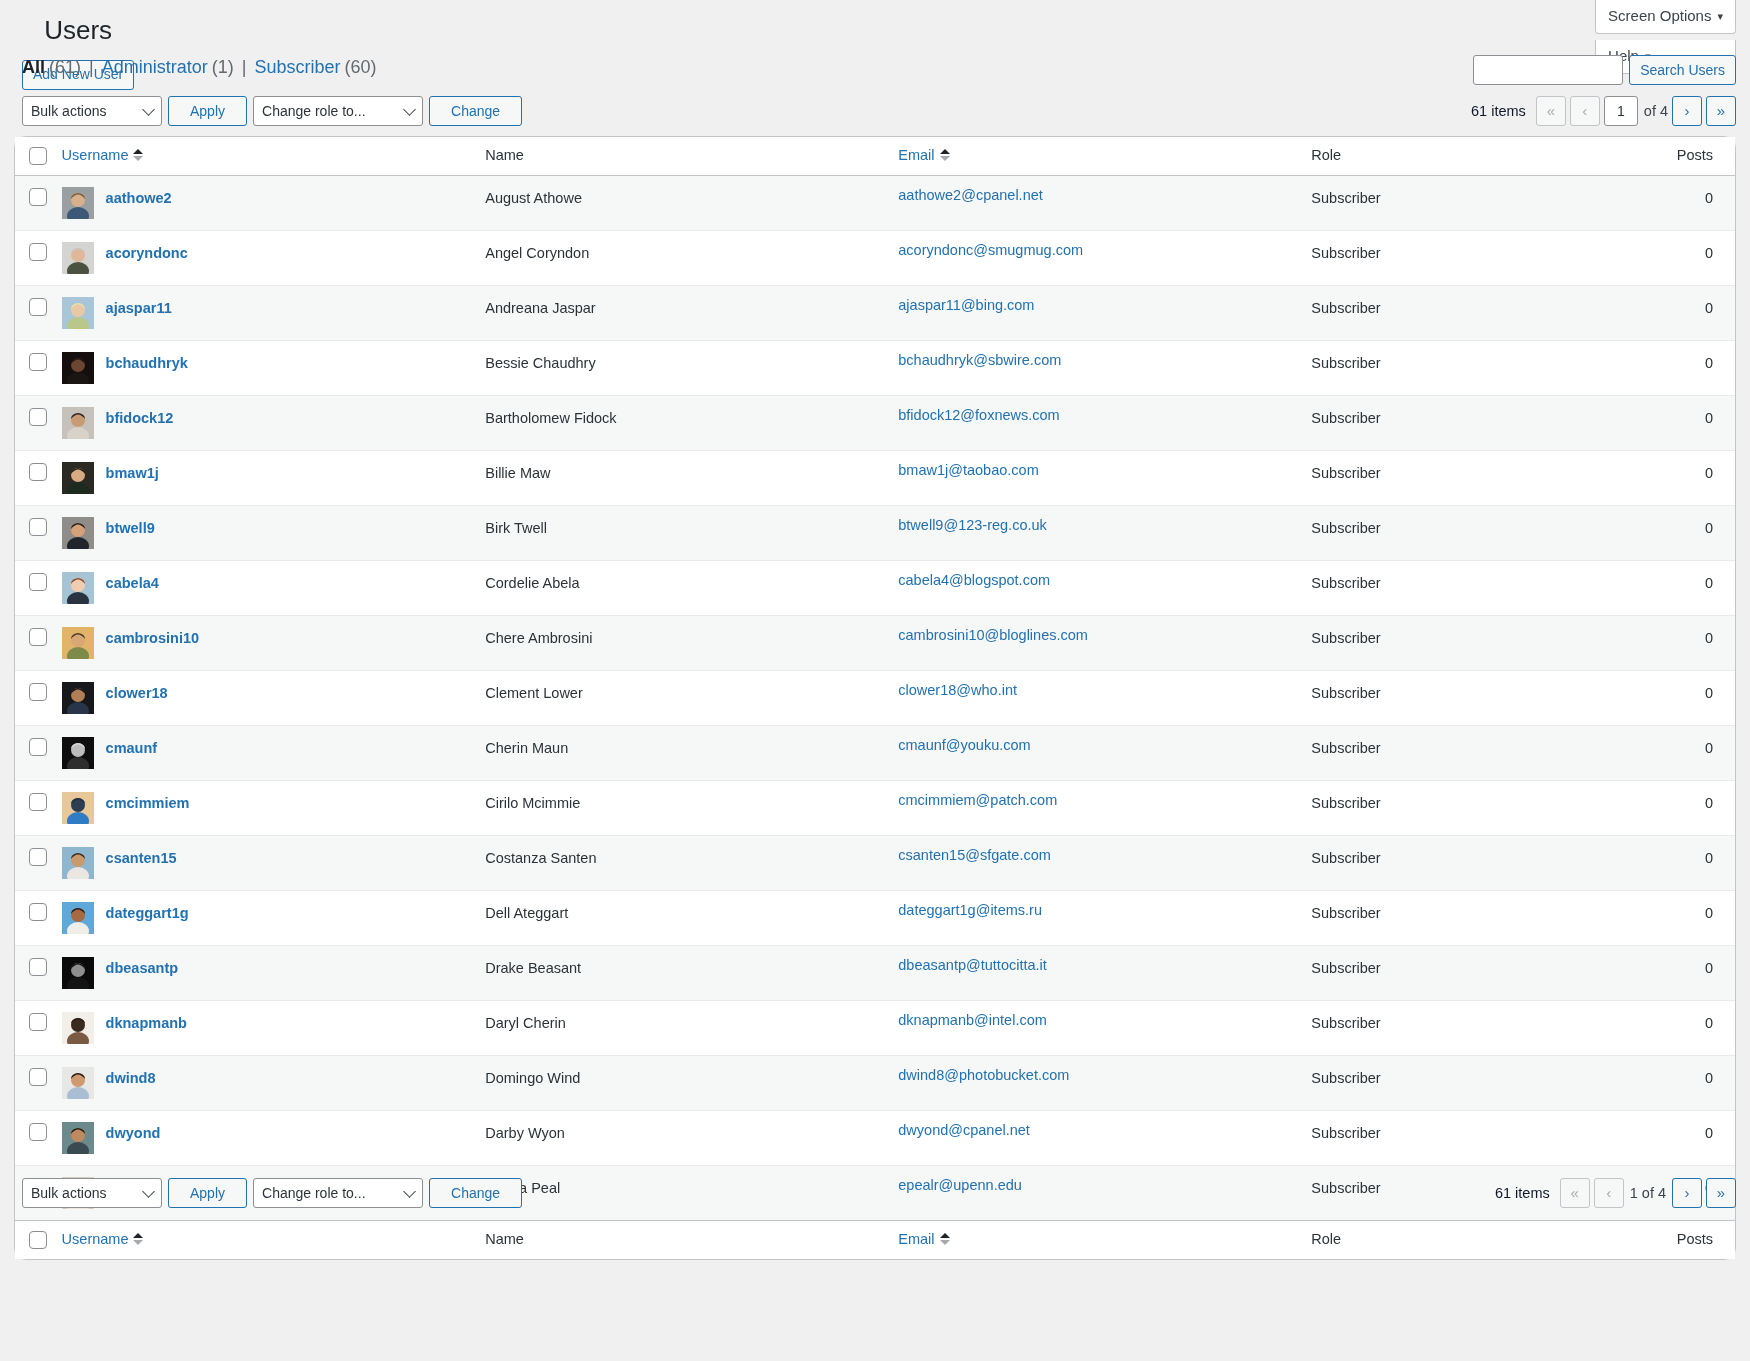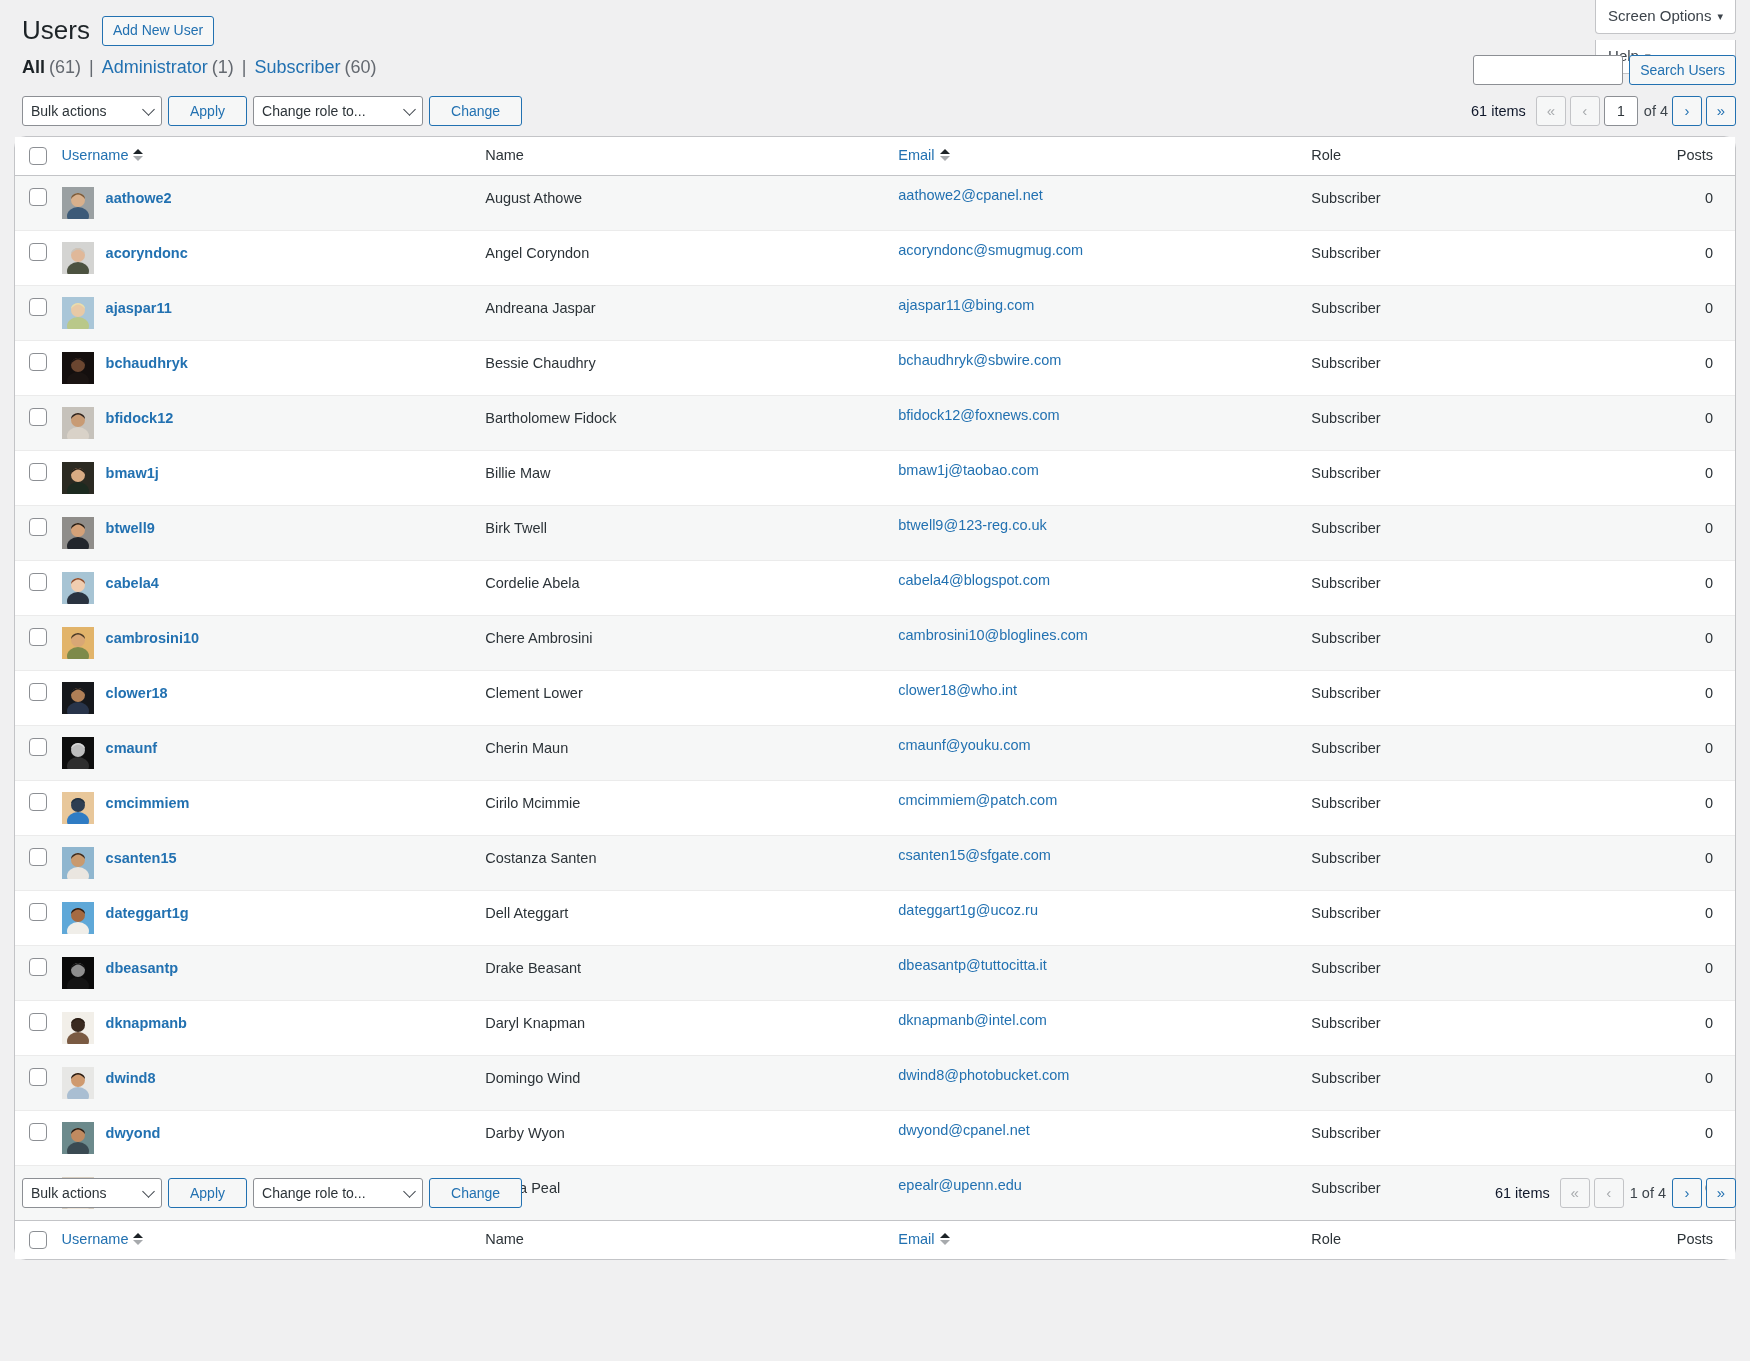--- a/index.html
+++ b/index.html
@@ -28,21 +28,21 @@
     padding: 7px 12px 8px 12px;
     line-height: 1.2;
     cursor: pointer;
     white-space: nowrap;
   }
   .meta-btn .caret { font-size: 11px; margin-left: 6px; position: relative; top: -1px; }
 
   
   .title-row {
     position: absolute; left: 22px; top: 14px;
-    display: flex; align-items: center; gap: 12px;
+    display: flex; align-items: center; gap: 12px; flex-direction: column;
   }
   .page-title {
     font-size: 26px; font-weight: 400; color: #1d2327;
     margin: 0; line-height: 1.3;
   }
   .page-title-action {
     display: inline-block;
     font-size: 14px;
     color: #2271b1;
     border: 1px solid #2271b1;
@@ -591,21 +591,21 @@
                   <rect width="32" height="32" fill="#5fa8d8"></rect>
                   <ellipse cx="16" cy="29" rx="11" ry="9" fill="#f0eee9"></ellipse>
                   <circle cx="16" cy="13" r="7" fill="#a56a42"></circle>
                   <path d="M9 12 Q16 3 23 12 Q23 7 16 6 Q9 7 9 12 Z" fill="#2a1a12"></path>
                 </svg>
               </span>
               <a class="user-link">dateggart1g</a>
             </span>
           </td>
           <td class="col-name"><span class="row-cell-text">Dell Ateggart</span></td>
-          <td class="col-email"><a class="email-link">dateggart1g@ucoz.ru</a></td>
+          <td class="col-email"><a class="email-link">dateggart1g@items.ru</a></td>
           <td class="col-role"><span class="row-cell-text">Subscriber</span></td>
           <td class="col-posts"><span class="row-cell-text">0</span></td>
         </tr>
         <tr class="alternate">
           <td class="col-cb"><span class="cb"></span></td>
           <td class="col-username">
             <span class="username-cell">
               <span class="avatar">
                 <svg viewBox="0 0 32 32" xmlns="http://www.w3.org/2000/svg">
                   <rect width="32" height="32" fill="#0a0a0a"></rect>
@@ -630,21 +630,21 @@
                 <svg viewBox="0 0 32 32" xmlns="http://www.w3.org/2000/svg">
                   <rect width="32" height="32" fill="#f2efe9"></rect>
                   <ellipse cx="16" cy="29" rx="11" ry="9" fill="#7a5a42"></ellipse>
                   <circle cx="16" cy="13" r="7" fill="#3a2a20"></circle>
                   <path d="M9 12 Q16 3 23 12 Q23 7 16 6 Q9 7 9 12 Z" fill="#2a1d15"></path>
                 </svg>
               </span>
               <a class="user-link">dknapmanb</a>
             </span>
           </td>
-          <td class="col-name"><span class="row-cell-text">Daryl Knapman</span></td>
+          <td class="col-name"><span class="row-cell-text">Daryl Cherin</span></td>
           <td class="col-email"><a class="email-link">dknapmanb@intel.com</a></td>
           <td class="col-role"><span class="row-cell-text">Subscriber</span></td>
           <td class="col-posts"><span class="row-cell-text">0</span></td>
         </tr>
         <tr class="alternate">
           <td class="col-cb"><span class="cb"></span></td>
           <td class="col-username">
             <span class="username-cell">
               <span class="avatar">
                 <svg viewBox="0 0 32 32" xmlns="http://www.w3.org/2000/svg">

